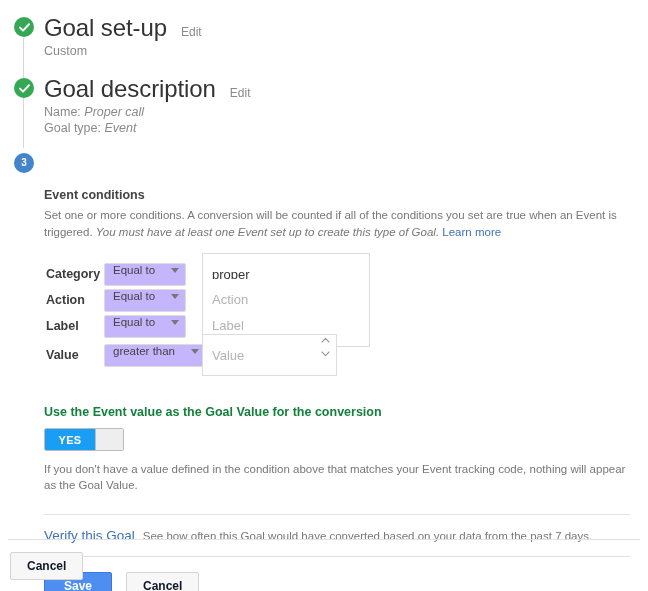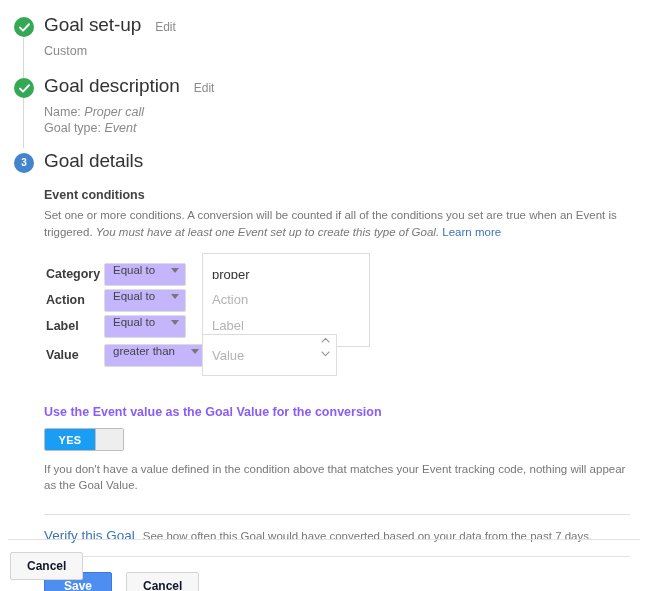--- a/index.html
+++ b/index.html
@@ -60,21 +60,21 @@
     padding-bottom: 1px;
   }
 
   .step-head {
     display: flex;
     align-items: baseline;
     gap: 14px;
     height: 24px;
   }
   .step-title {
-    font-size: 19px;
+    font-size: 24px;
     font-weight: normal;
     color: #333333;
     letter-spacing: -0.1px;
   }
   .edit-link {
     font-size: 12px;
     color: #8a8a8a;
     text-decoration: none;
     cursor: pointer;
   }
@@ -194,21 +194,21 @@
     justify-content: space-between;
     cursor: pointer;
   }
   .spin-btns svg { display: block; }
 
   
   .toggle-sec { margin-top: 34px; }
   .toggle-title {
     font-size: 12.5px;
     font-weight: bold;
-    color: #8b5cf6;
+    color: #15803d;
     margin-bottom: 9px;
   }
   .toggle {
     display: inline-flex;
     align-items: stretch;
     width: 80px;
     height: 23px;
     border: 1px solid #bcbcbc;
     border-radius: 2px;
     overflow: hidden;
@@ -347,23 +347,20 @@
       <div>
         <span>Goal type:</span>
         <span class="ital">Event</span>
       </div>
     </div>
   </div>
 
   <div class="step step-3">
     <div class="step-marker current">
       <span>3</span>
-    </div>
-    <div class="step-head">
-      <span class="step-title">Goal details</span>
     </div>
   </div>
 </div>
 
 <div class="details-body">
 
   <div class="sec-title">Event conditions</div>
 
   <div class="sec-desc">
     <span>Set one or more conditions. A conversion will be counted if all of the conditions you set are true when an Event is triggered.</span>

